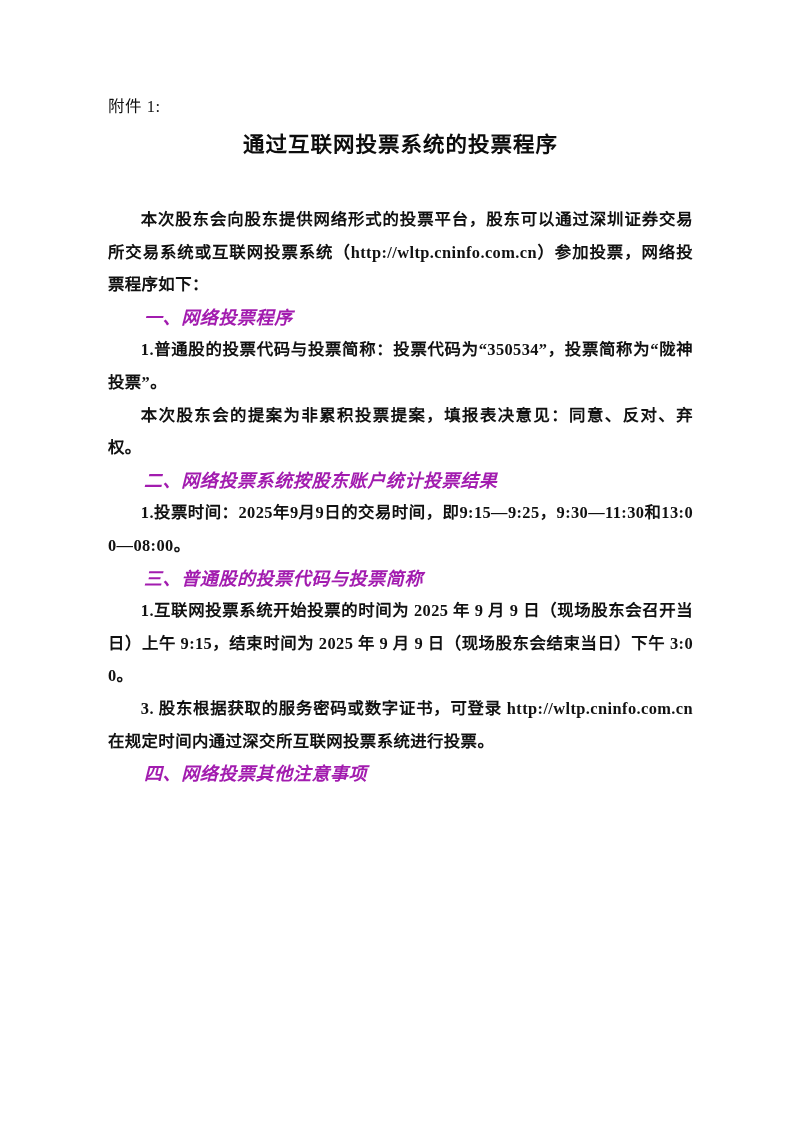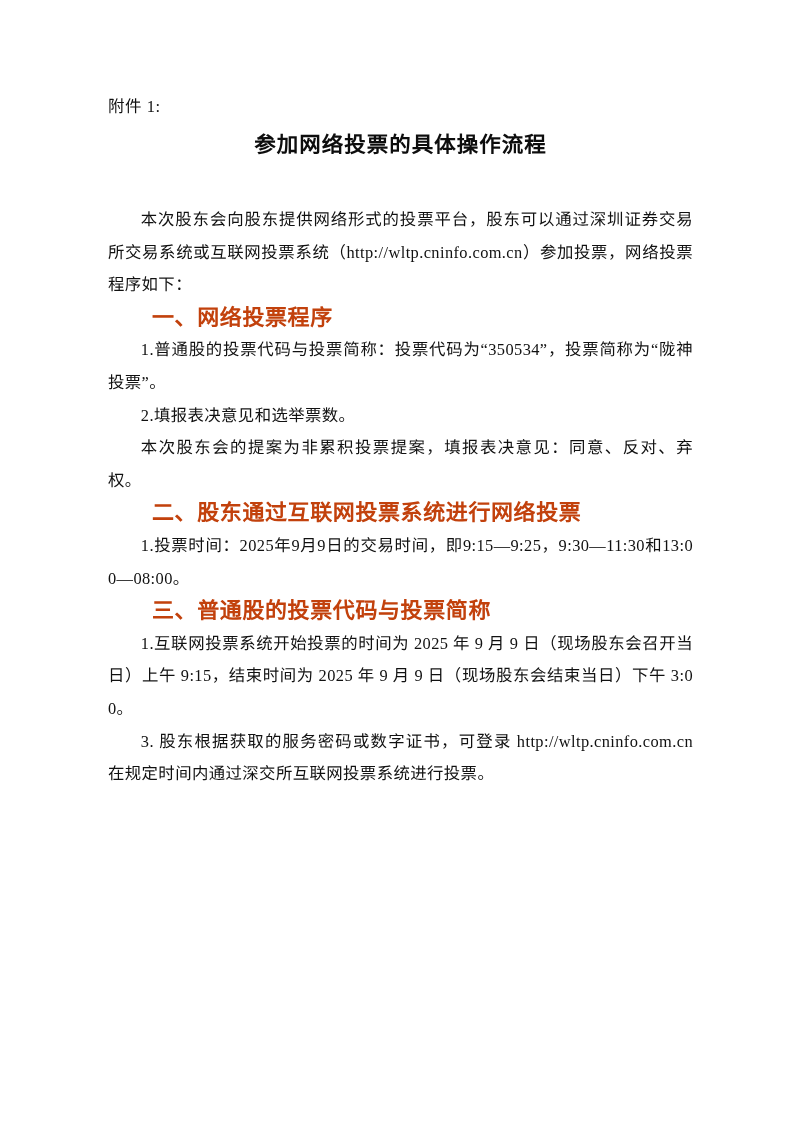--- a/index.html
+++ b/index.html
@@ -36,52 +36,54 @@
     color: #0d0d0d;
   }
   .para {
     margin: 0;
     font-size: 16.4px;
     line-height: 32.6px;
     text-align: justify;
     text-justify: inter-ideograph;
     letter-spacing: 0.4px;
     word-break: break-all;
+    font-weight: bold;
   }
   .indent {
     text-indent: 2em;
   }
   .heading {
     margin: 0;
     font-family: "Liberation Sans", "DejaVu Sans", sans-serif;
     font-weight: 700;
-    font-size: 22px;
+    font-size: 18px;
     line-height: 32.6px;
     text-indent: 2em;
     letter-spacing: 0.6px;
-    color: #c2410c;
+    color: #a21caf;
+    font-style: italic;
   }
 </style>
 </head>
 <body>
 
 <div class="page">
 
   <p class="attachment">附件 1:</p>
 
-  <h1 class="doc-title">参加网络投票的具体操作流程</h1>
+  <h1 class="doc-title">通过互联网投票系统的投票程序</h1>
 
   <p class="para indent">本次股东会向股东提供网络形式的投票平台，股东可以通过深圳证券交易所交易系统或互联网投票系统（http://wltp.cninfo.com.cn）参加投票，网络投票程序如下：</p>
 
   <h2 class="heading">一、网络投票程序</h2>
   <p class="para indent">1.普通股的投票代码与投票简称：投票代码为“350534”，投票简称为“陇神投票”。</p>
-  <p class="para indent">2.填报表决意见和选举票数。</p>
   <p class="para indent">本次股东会的提案为非累积投票提案，填报表决意见：同意、反对、弃权。</p>
 
-  <h2 class="heading">二、股东通过互联网投票系统进行网络投票</h2>
+  <h2 class="heading">二、网络投票系统按股东账户统计投票结果</h2>
   <p class="para indent">1.投票时间：2025年9月9日的交易时间，即9:15—9:25，9:30—11:30和13:00—08:00。</p>
 
   <h2 class="heading">三、普通股的投票代码与投票简称</h2>
   <p class="para indent">1.互联网投票系统开始投票的时间为 2025 年 9 月 9 日（现场股东会召开当日）上午 9:15，结束时间为 2025 年 9 月 9 日（现场股东会结束当日）下午 3:00。</p>
   <p class="para indent">3. 股东根据获取的服务密码或数字证书，可登录 http://wltp.cninfo.com.cn 在规定时间内通过深交所互联网投票系统进行投票。</p>
 
+  <h2 class="heading">四、网络投票其他注意事项</h2>
 
 </div>
 
 </body></html>

